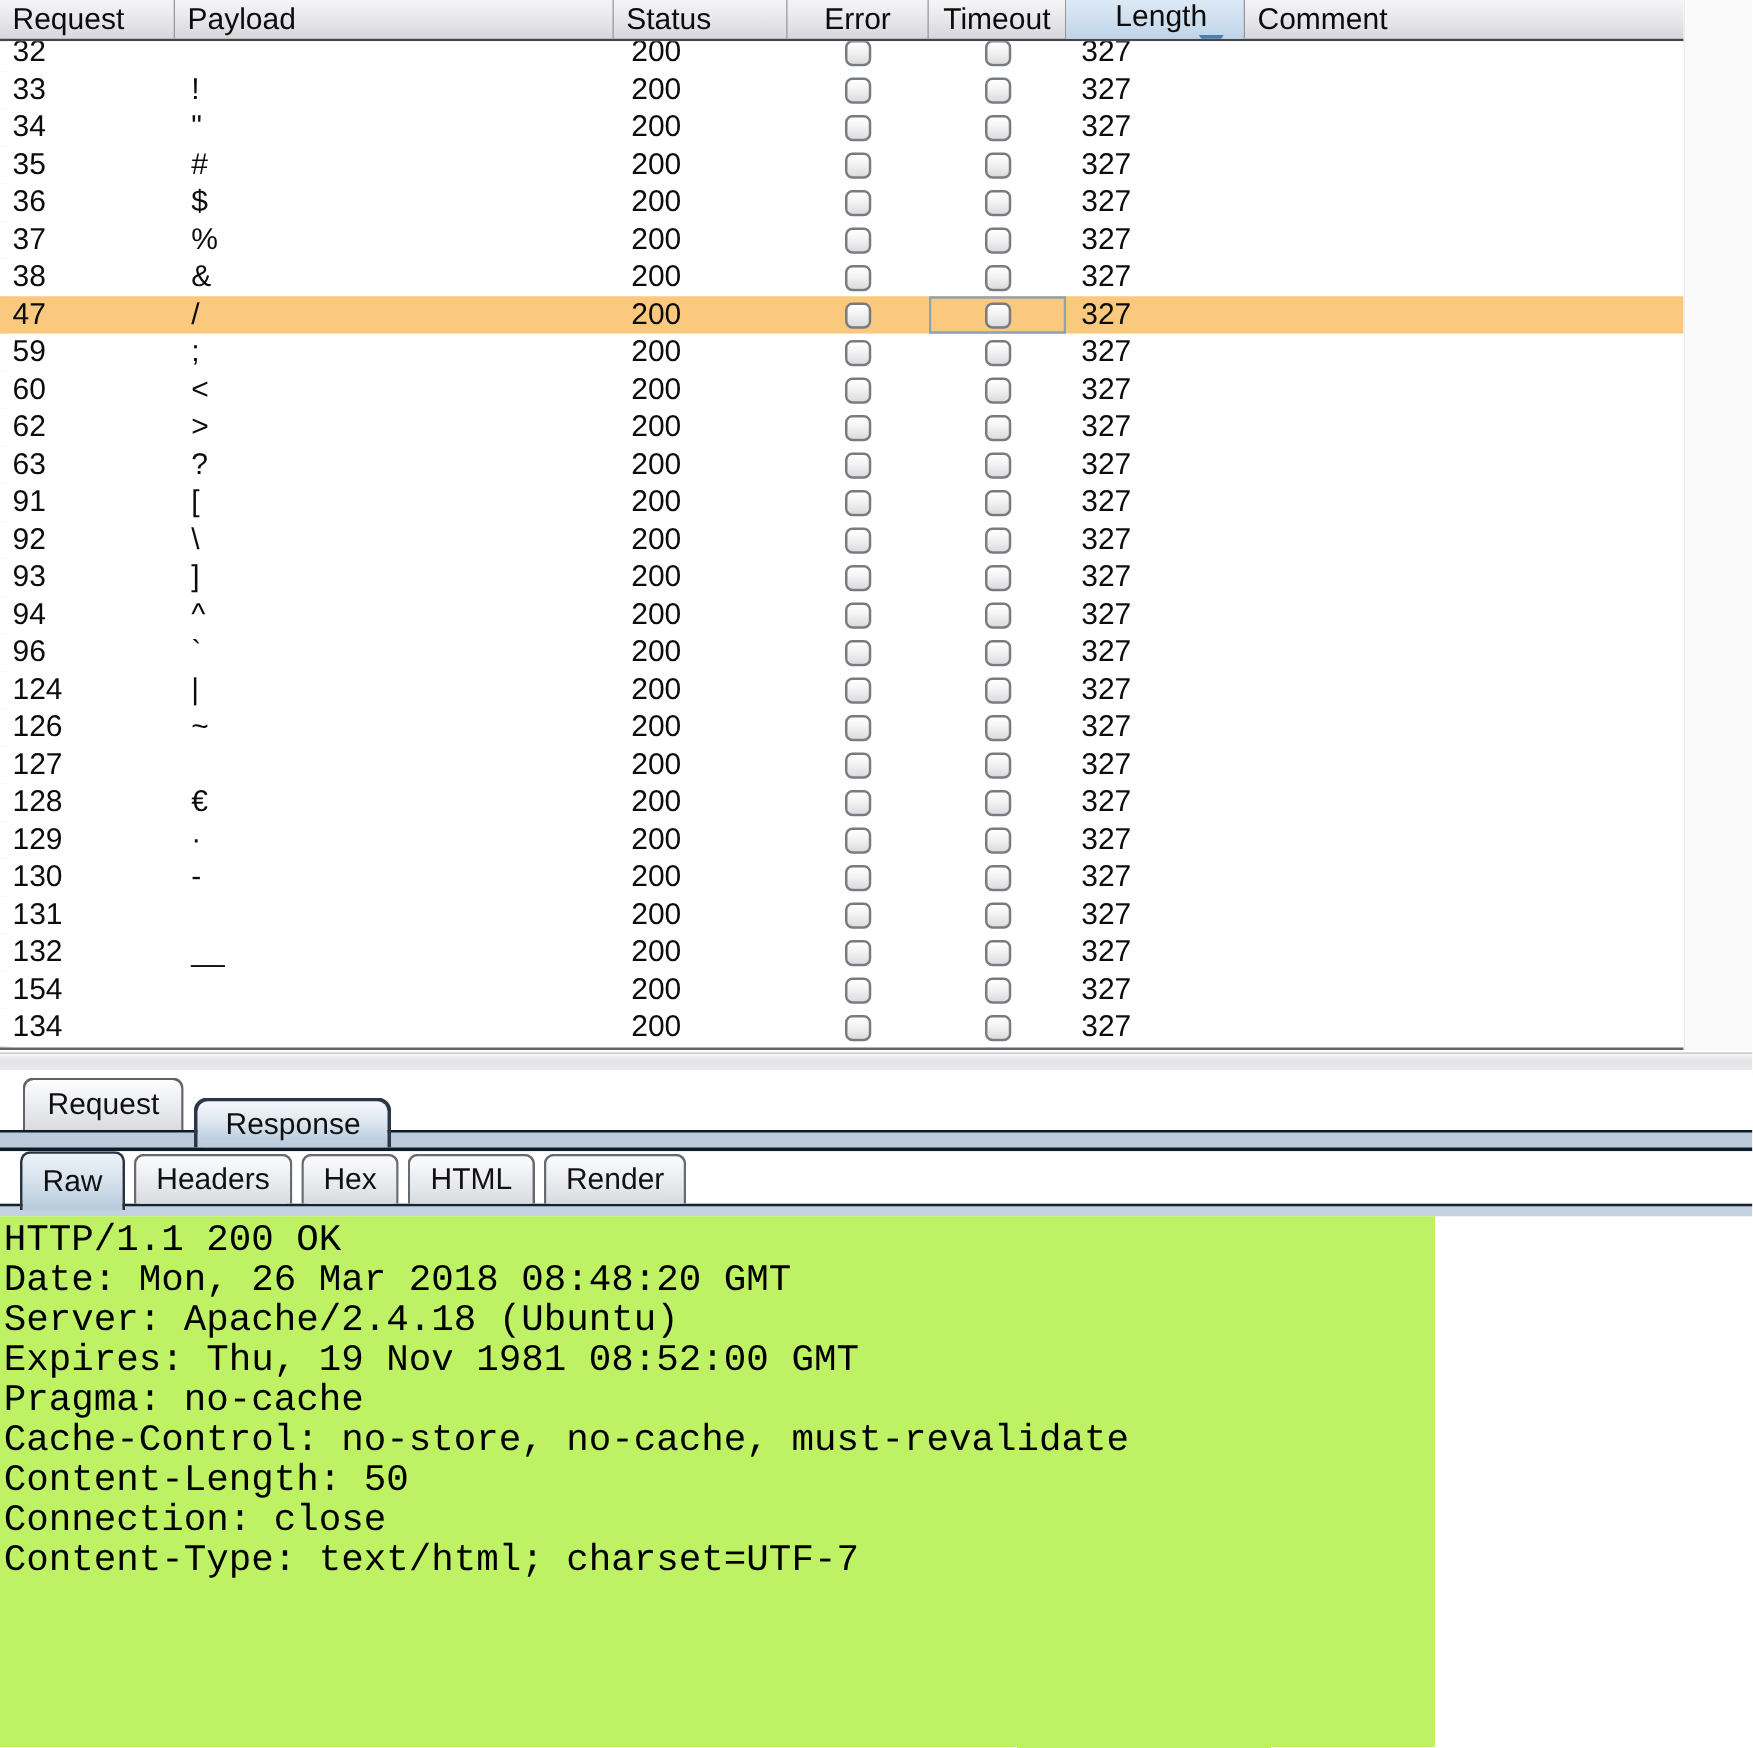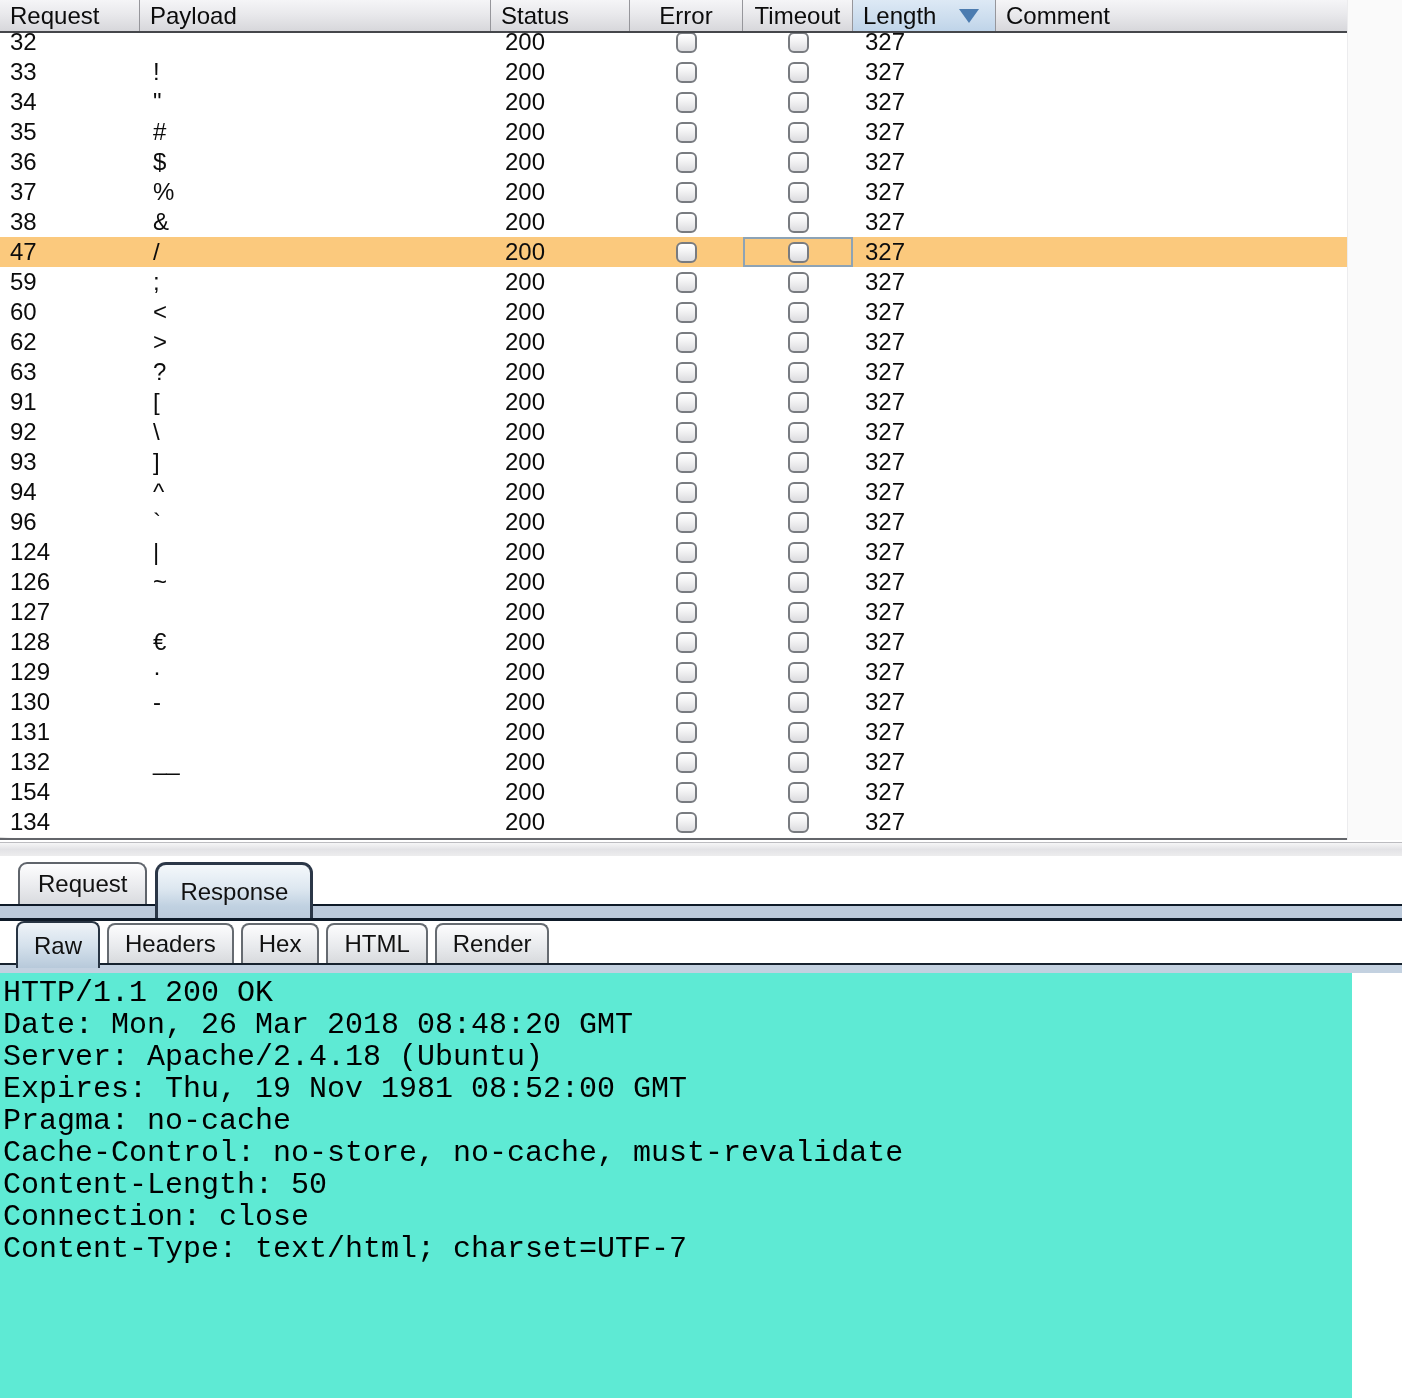--- a/index.html
+++ b/index.html
@@ -44,38 +44,38 @@
               border-top:1px solid #bcbcc0; border-bottom:1px solid #cfcfd3; }
 
   
   .tabs-area { position:absolute; left:0; top:856px; width:1402px; }
   .tabs-row { height:48px; display:flex; align-items:flex-end; padding-left:18px; gap:8px; background:#fff; }
   .bar1 { height:17px; background:#bccadb; border-top:2px solid #0e1a28; border-bottom:3px solid #0e1a28; }
   .tab { position:relative; z-index:1; display:flex; align-items:center; height:42px; padding:0 18px;
          font-size:24px; color:#111; border:2px solid #5f646b; border-bottom:none;
          border-radius:9px 9px 0 0;
          background:linear-gradient(180deg,#fdfdfe 0%,#eaebee 55%,#d9dbdf 100%); }
-  .tab.active { z-index:3; height:56px; margin-bottom:-14px; padding:0 22px;
+  .tab.active { z-index:3; height:40px; margin-bottom:-14px; padding:0 22px;
          border:3px solid #2b3747; border-bottom:none; border-radius:11px 11px 0 0;
          background:linear-gradient(180deg,#f4f8fb 0%,#dde7f0 45%,#c0d1e1 78%,#bccadb 100%); }
 
   
   .subtabs-area { position:absolute; left:0; top:921px; width:1402px; }
   .subtabs-row { height:42px; display:flex; align-items:flex-end; padding-left:16px; gap:7px; background:#fff; }
   .bar2 { height:10px; background:#c3d1e0; border-top:2px solid #16222e; }
   .subtab { position:relative; z-index:1; display:flex; align-items:center; height:40px; padding:0 16px;
          font-size:24px; color:#111; border:2px solid #666b71; border-bottom:none;
          border-radius:8px 8px 0 0;
          background:linear-gradient(180deg,#fcfcfd 0%,#e7e9ec 60%,#d8dadd 100%); }
   .subtab.active { z-index:3; height:47px; margin-bottom:-5px;
          border:2.5px solid #273443; border-bottom:none;
          background:linear-gradient(180deg,#eef3f8 0%,#d5e1ec 50%,#b7c9da 100%); }
 
   
-  .response { position:absolute; left:0; top:973px; width:1352px; bottom:0; background:#5eead4;
+  .response { position:absolute; left:0; top:973px; width:1148px; bottom:0; background:#bef264;
               padding:4px 0 0 3px; }
   .resp-line { height:32px; line-height:32px; white-space:pre;
                font-family:"Liberation Mono","DejaVu Sans Mono",monospace; font-size:30px; color:#000; }
   .seg-tag { color:var(--tag,#991a99); }
   .seg-bold { font-weight:bold; }
 </style>
 </head>
 <body>
 
 <div class="screen">
@@ -90,21 +90,21 @@
         </div>
         <div class="th" style="width: 139px;">
           <span class="label">Status</span>
         </div>
         <div class="th center" style="width: 113px;">
           <span class="label">Error</span>
         </div>
         <div class="th center" style="width: 110px; text-align: right;">
           <span class="label">Timeout</span>
         </div>
-        <div class="th sorted" style="width: 143px;">
+        <div class="th sorted" style="width: 143px; flex-direction: column;">
           <span class="label">Length</span>
           <div class="sort-arrow"></div>
         </div>
         <div class="th" style="width: 351px;">
           <span class="label">Comment</span>
         </div>
       </div>
     <div class="tbody">
       <div class="rows" id="rows">
           <div class="tr">

